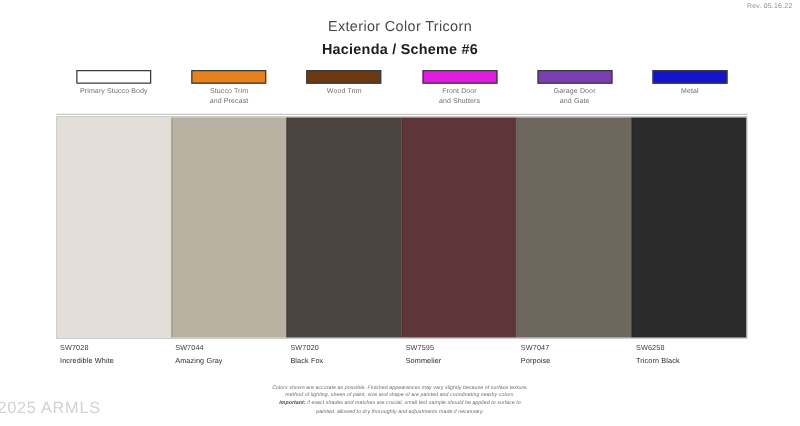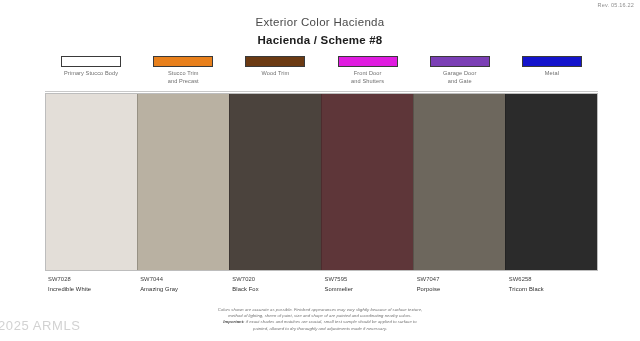--- a/index.html
+++ b/index.html
@@ -96,22 +96,22 @@
     white-space:nowrap;
   }
 </style>
 </head>
 <body>
 
 <div id="sheet">
 
   <div class="rev">Rev. 05.16.22</div>
 
-  <div class="title-main">Exterior Color Hacienda</div>
-  <div class="title-sub">Hacienda / Scheme #8</div>
+  <div class="title-main">Exterior Color Tricorn</div>
+  <div class="title-sub">Hacienda / Scheme #6</div>
 
   <div id="legend">
       <div class="legend-item" style="left: 0.0833333px;">
         <div class="legend-chip" style="background: rgb(255, 255, 255);"></div>
         <div class="legend-label">
           <div>Primary Stucco Body</div>
         </div>
       </div>
       <div class="legend-item" style="left: 92.25px;">
         <div class="legend-chip" style="background: rgb(232, 128, 28);"></div>

